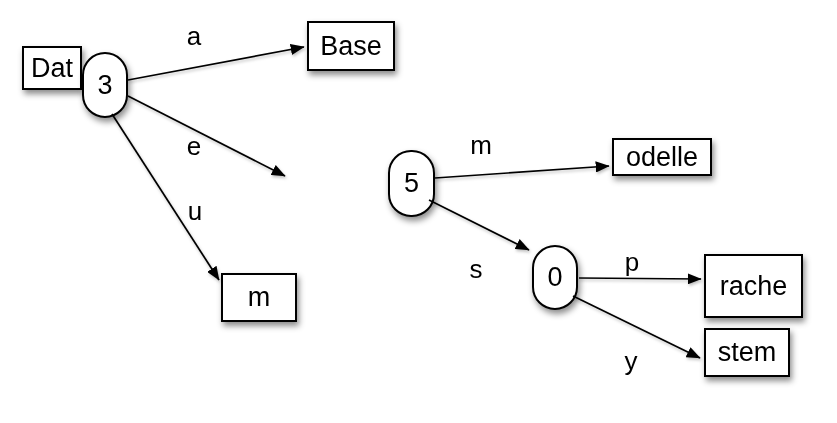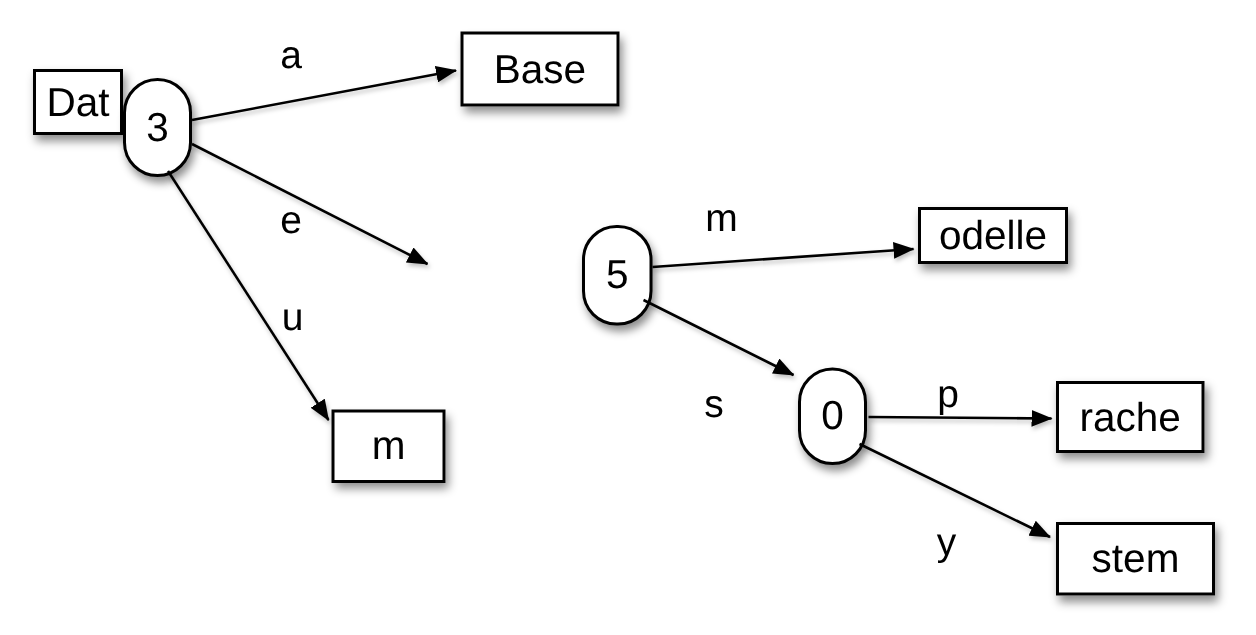--- a/index.html
+++ b/index.html
@@ -63,25 +63,25 @@
     <line x1="573" y1="296" x2="700" y2="358" stroke="#000" stroke-width="1.7" marker-end="url(#arrow)"></line>
   </svg>
 
   <div class="shape rect" style="left:22px; top:46px; width:60px; height:44px;">Dat</div>
   <div class="shape capsule" style="left:82px; top:52px; width:46px; height:66px;">3</div>
 
   <div class="shape capsule" style="left:388px; top:150px; width:47px; height:67px;">5</div>
 
   <div class="shape capsule" style="left:532px; top:245px; width:46px; height:65px;">0</div>
 
-  <div class="shape rect" style="left:307px; top:21px; width:106px; height:50px;">Base</div>
+  <div class="shape rect" style="left:307px; top:21px; width:88px; height:50px;">Base</div>
   <div class="shape rect" style="left:612px; top:138px; width:100px; height:38px;">odelle</div>
   <div class="shape rect" style="left:221px; top:273px; width:76px; height:49px;">m</div>
-  <div class="shape rect" style="left:704px; top:254px; width:99px; height:48px;">rache</div>
-  <div class="shape rect" style="left:704px; top:348px; width:106px; height:49px;">stem</div>
+  <div class="shape rect" style="left:704px; top:254px; width:99px; height:64px;">rache</div>
+  <div class="shape rect" style="left:704px; top:328px; width:86px; height:49px;">stem</div>
 
   <div class="edge-label" style="left:194px; top:36px;">a</div>
   <div class="edge-label" style="left:194px; top:146px;">e</div>
   <div class="edge-label" style="left:195px; top:211px;">u</div>
   <div class="edge-label" style="left:481px; top:145px;">m</div>
   <div class="edge-label" style="left:476px; top:269px;">s</div>
   <div class="edge-label" style="left:632px; top:262px;">p</div>
   <div class="edge-label" style="left:631px; top:361px;">y</div>
 
 </div>

